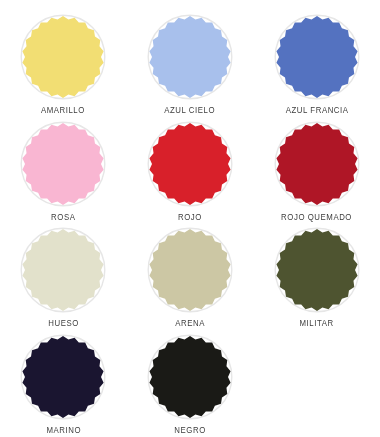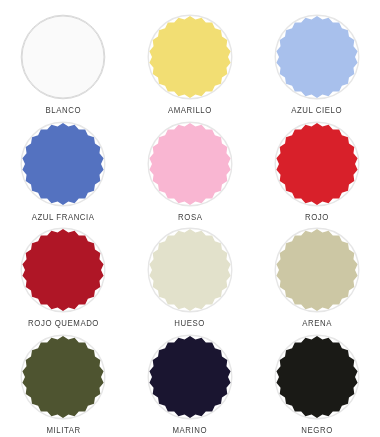--- a/index.html
+++ b/index.html
@@ -59,29 +59,20 @@
     white-space: nowrap;
     transform: scaleX(0.92);
     transform-origin: center;
     line-height: 1;
   }
 </style>
 </head>
 <body>
 
 <div id="swatch-grid">
-    <div class="swatch-cell">
-      <div class="swatch-disc-wrap">
-        <svg viewBox="0 0 86 86">
-          <circle cx="43" cy="43" r="41.8" fill="none" stroke="#D8D8D8" stroke-width="1"></circle>
-          <path d="M 2 43 a 41 41 0 1 0 82 0 a 41 41 0 1 0 -82 0 Z" fill="#FAFAFA" stroke="#D8D8D8" stroke-width="1"></path>
-        </svg>
-      </div>
-      <div class="swatch-label">BLANCO</div>
-    </div>
     <div class="swatch-cell">
       <div class="swatch-disc-wrap">
         <svg viewBox="0 0 86 86">
           <circle cx="43" cy="43" r="41.8" fill="none" stroke="#E6E6E6" stroke-width="1.4"></circle>
           <path d="M 43.00,2.00 L 48.41,5.39 L 54.55,3.66 L 58.79,8.43 L 65.17,8.51 L 67.88,14.28 L 73.99,16.15 L 74.97,22.46 L 80.29,25.97 L 79.46,32.29 L 83.58,37.17 L 81.00,43.00 L 83.58,48.83 L 79.46,53.71 L 80.29,60.03 L 74.97,63.54 L 73.99,69.85 L 67.88,71.72 L 65.17,77.49 L 58.79,77.57 L 54.55,82.34 L 48.41,80.61 L 43.00,84.00 L 37.59,80.61 L 31.45,82.34 L 27.21,77.57 L 20.83,77.49 L 18.12,71.72 L 12.01,69.85 L 11.03,63.54 L 5.71,60.03 L 6.54,53.71 L 2.42,48.83 L 5.00,43.00 L 2.42,37.17 L 6.54,32.29 L 5.71,25.97 L 11.03,22.46 L 12.01,16.15 L 18.12,14.28 L 20.83,8.51 L 27.21,8.43 L 31.45,3.66 L 37.59,5.39 Z" fill="#F2DE73"></path>
         </svg>
       </div>
       <div class="swatch-label">AMARILLO</div>
     </div>
     <div class="swatch-cell">

